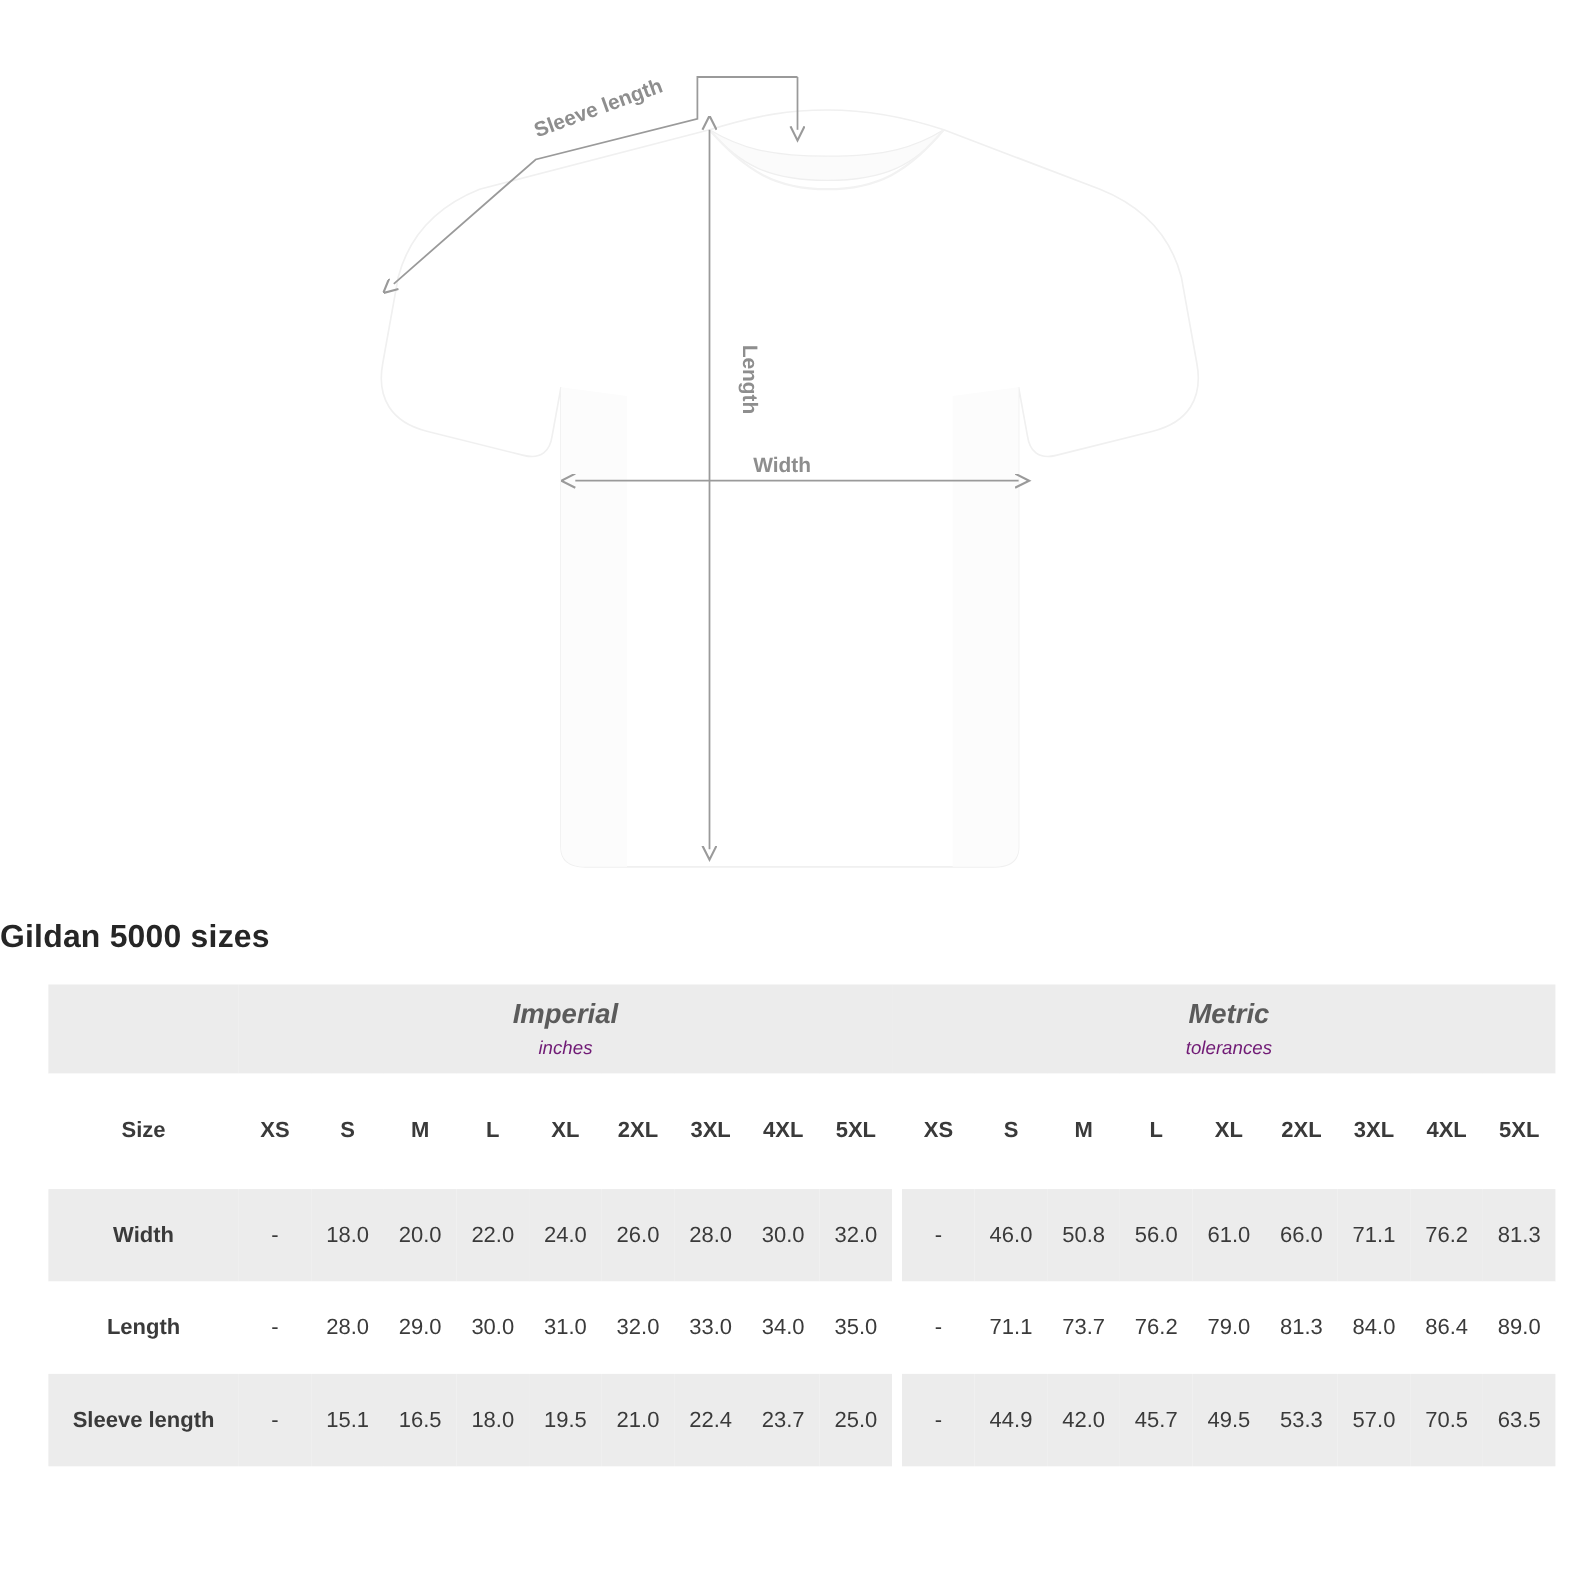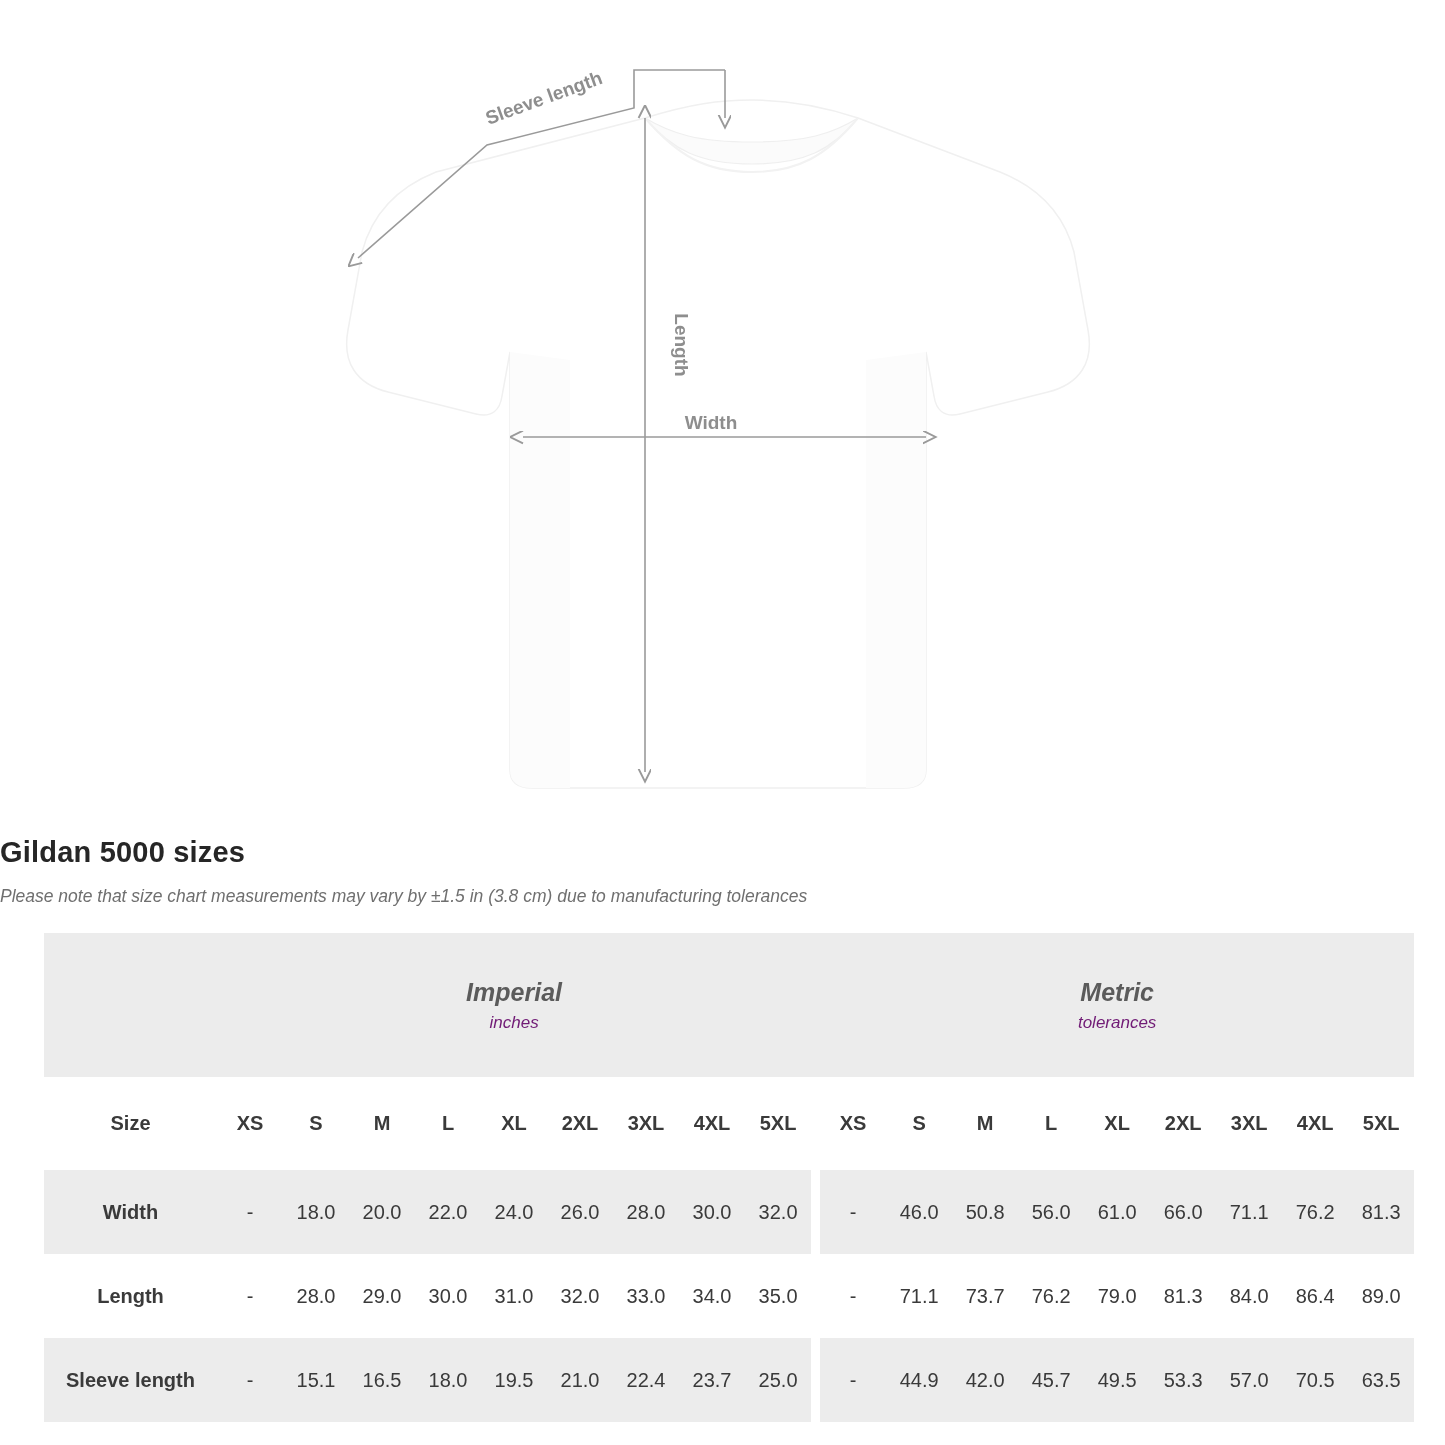--- a/index.html
+++ b/index.html
@@ -55,37 +55,37 @@
     border-collapse: collapse;
     width: 1357px;
     table-layout: fixed;
   }
   table.size-table td, table.size-table th {
     padding: 0;
     text-align: center;
     vertical-align: middle;
   }
   .unit-row td {
-    height: 144px;
+    height: 81px;
     background: #ececec;
   }
   .unit-name {
     font-size: 25px;
     font-style: italic;
     font-weight: bold;
     color: #5b5b5b;
   }
   .unit-sub {
     font-size: 17px;
     font-style: italic;
     color: #701a75;
     margin-top: 6px;
   }
   .head-row td {
-    height: 93px;
+    height: 105px;
     background: #ffffff;
     font-size: 20px;
     font-weight: bold;
     color: #3a3a3a;
   }
   .head-row td.rowlabel {
     font-size: 20px;
   }
   .data-row td {
     height: 84px;
@@ -172,21 +172,20 @@
       <g stroke="#9a9a9a" fill="none" stroke-width="1.6">
         <path d="M523 437 L926 437" marker-start="url(#arrowStart)" marker-end="url(#arrowEnd)"></path>
       </g>
       <text x="711" y="429" font-family="Liberation Sans, sans-serif" font-size="19" font-weight="bold" fill="#8e8e8e" text-anchor="middle">Width</text>
     </svg>
 
   </div>
 
   <div class="title-block">
     <div class="chart-title">Gildan 5000 sizes</div>
-    <div class="chart-note">Please note that size chart measurements may vary by ±1.5 in (3.8 cm) due to manufacturing tolerances</div>
   </div>
 
   <div class="table-wrap">
     <table class="size-table">
       <colgroup>
         <col class="col-label">
         <col class="col-val">
           <col class="col-val">
           <col class="col-val">
           <col class="col-val">

